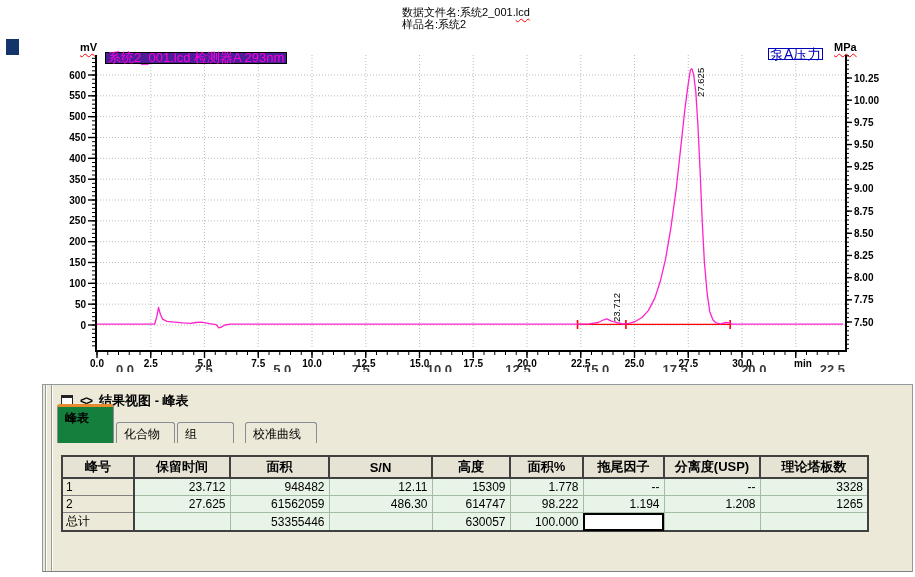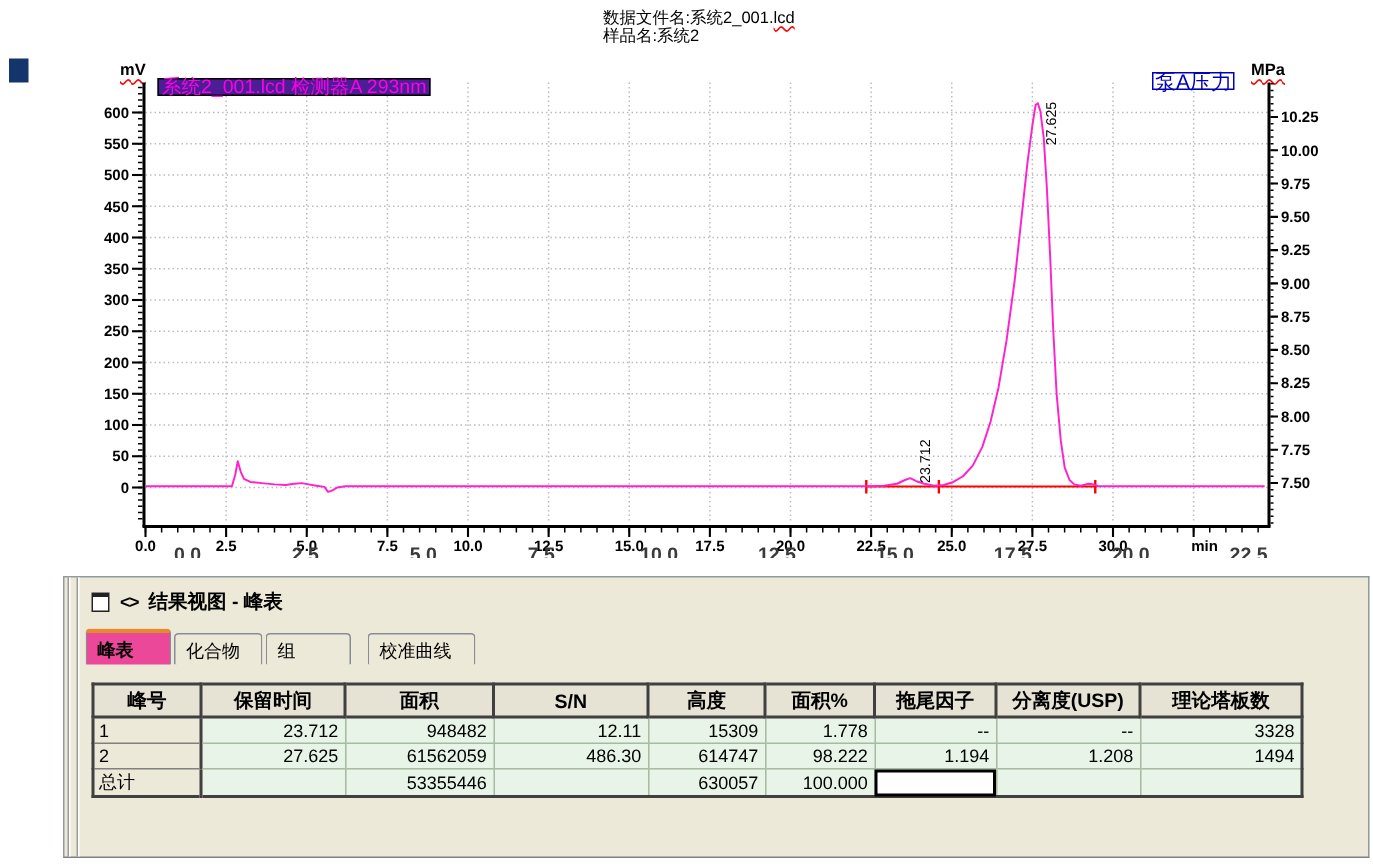--- a/index.html
+++ b/index.html
@@ -23,21 +23,21 @@
          border:1px solid #919b9c;border-bottom-color:#808080;}
   .vsplit{position:absolute;top:0;bottom:0;width:1px;background:#9a9a9a;box-shadow:1px 0 0 #ffffff;}
   .panel-title{position:absolute;left:18px;top:7px;font-size:13px;font-weight:bold;
                display:flex;align-items:center;gap:7px;}
   .restore-icon{display:inline-block;width:10px;height:9px;border:1px solid #222;border-top:3px solid #222;background:#fff;}
   .code-icon{font-weight:bold;font-size:12px;letter-spacing:-1px;}
   .tabs{position:absolute;left:14px;top:34px;display:flex;align-items:flex-end;height:24px;}
   .tab{box-sizing:border-box;height:21px;padding:3px 7px 0 7px;font-size:12px;background:#ece9d8;
        border:1px solid #898c95;border-bottom:none;border-radius:3px 3px 0 0;margin-right:2px;
        white-space:nowrap;cursor:default;}
-  .tab.active{height:24px;background:#ec4899;border-top:3px solid #e68b2c;font-weight:bold;}
+  .tab.active{height:39px;background:#15803d;border-top:3px solid #e68b2c;font-weight:bold;}
   .tab.gap{margin-left:9px;}
   .tablewrap{position:absolute;left:18px;top:70px;}
   table.peaks{border-collapse:collapse;table-layout:fixed;border:2px solid #404040;}
   table.peaks thead th{background:#e6e2d4;border:2px solid #404040;font-size:13px;font-weight:bold;
                        height:20px;padding:0 3px;text-align:center;}
   table.peaks tbody th{background:#ece9d8;border:1px solid #808080;border-right:2px solid #404040;
                        font-size:12px;font-weight:normal;text-align:left;padding:0 3px;height:16px;}
   table.peaks td{background:#e7f4e7;border:1px solid #a4bca4;font-size:12px;text-align:right;
                  padding:0 4px;height:16px;white-space:nowrap;overflow:hidden;}
   table.peaks td.sel{background:#fff;outline:2px solid #000;outline-offset:-2px;}
@@ -451,21 +451,21 @@
             </tr>
             <tr>
               <th>2</th>
               <td>27.625</td>
               <td>61562059</td>
               <td>486.30</td>
               <td>614747</td>
               <td>98.222</td>
               <td>1.194</td>
               <td>1.208</td>
-              <td>1494</td>
+              <td>1265</td>
             </tr>
             <tr>
               <th>总计</th>
               <td></td>
               <td>53355446</td>
               <td></td>
               <td>630057</td>
               <td>100.000</td>
               <td class="sel"></td>
               <td></td>

